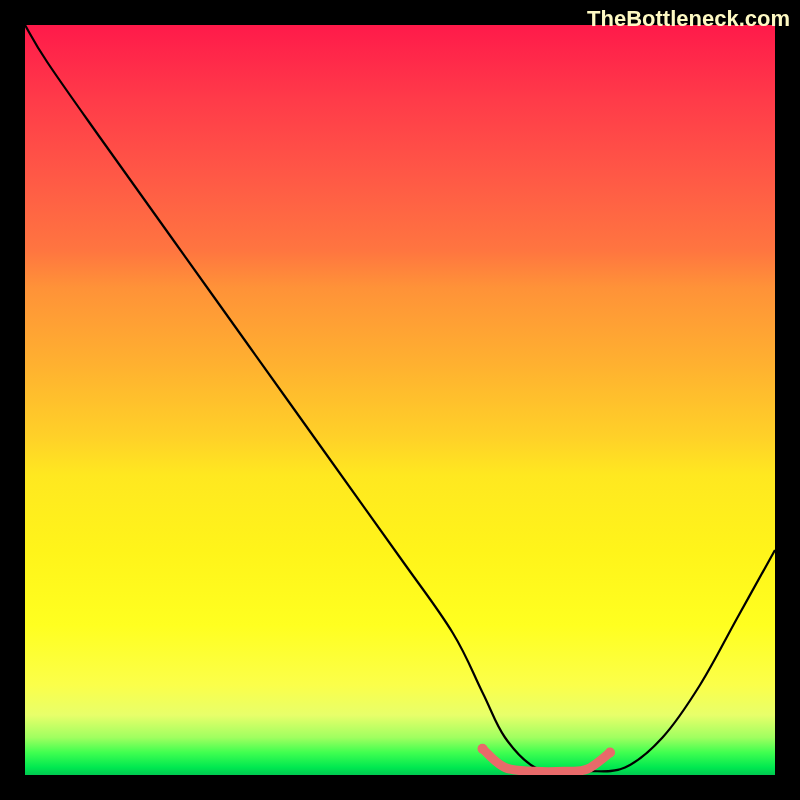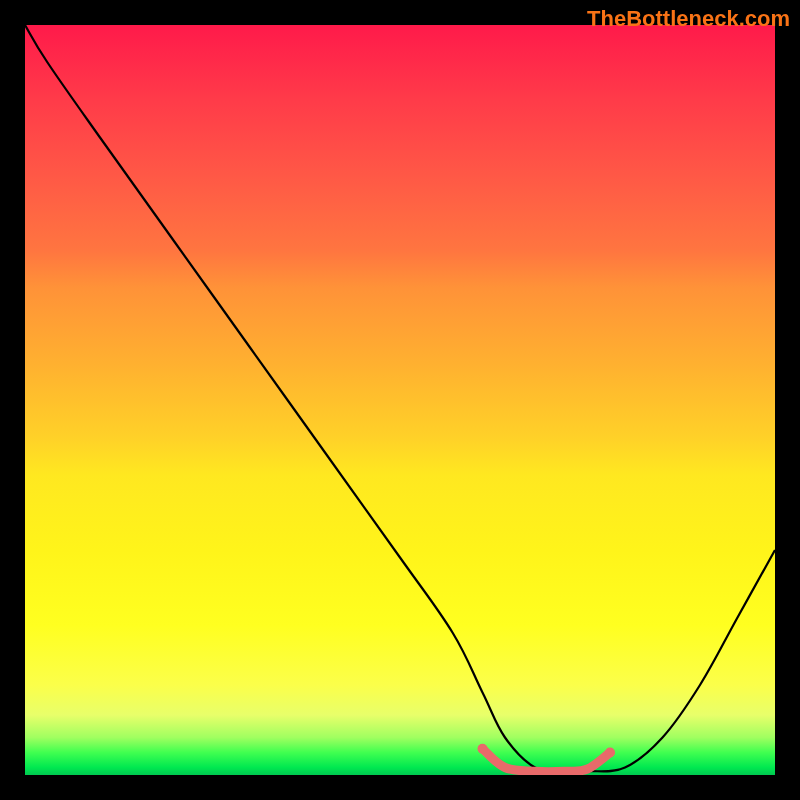--- a/index.html
+++ b/index.html
@@ -7,21 +7,21 @@
     width: 800px;
     height: 800px;
     background: #000;
     position: relative;
     font-family: Arial, sans-serif;
   }
   .watermark {
     position: absolute;
     top: 6px;
     right: 10px;
-    color: #f97316;
+    color: #fef9c3;
     font-size: 22px;
     font-weight: bold;
     z-index: 10;
   }
   .plot-area {
     position: absolute;
     left: 25px;
     top: 25px;
     width: 750px;
     height: 750px;

